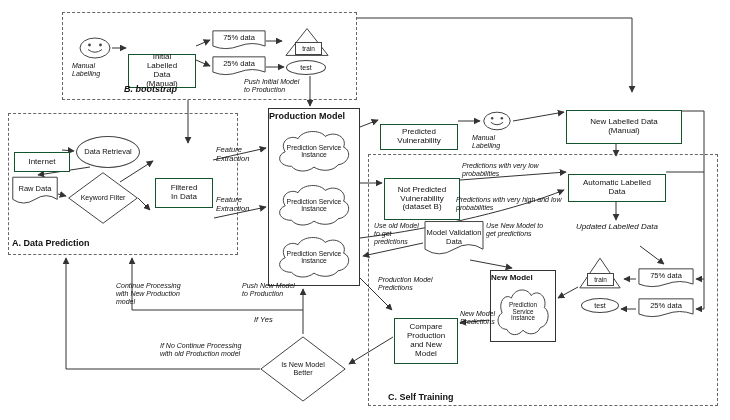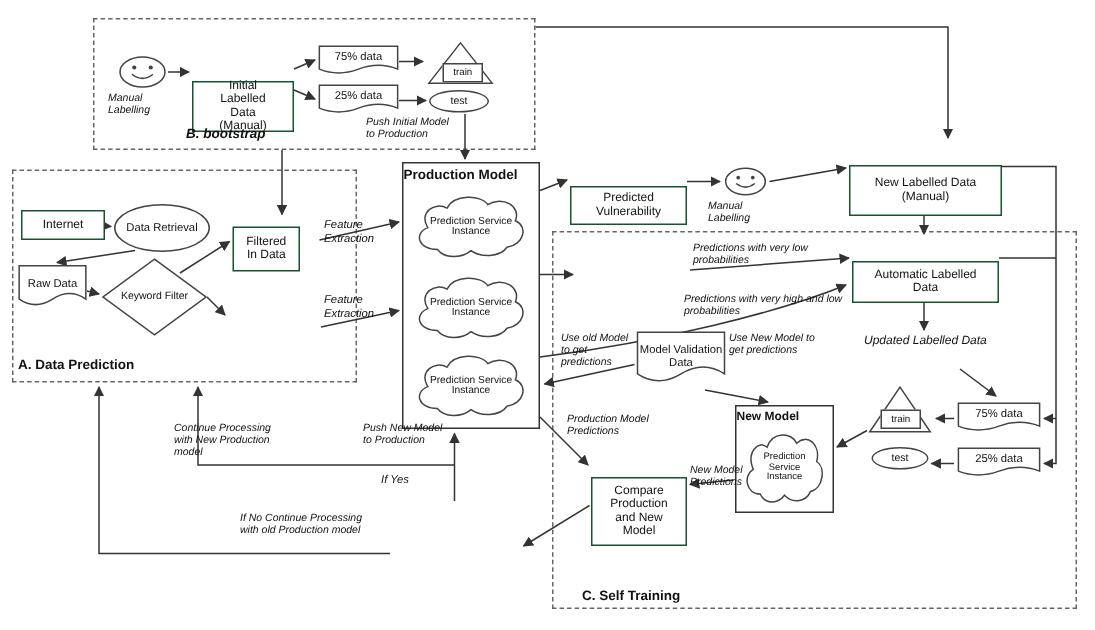--- a/index.html
+++ b/index.html
@@ -123,38 +123,38 @@
     <svg viewBox="0 0 48 32">
         <polygon points="24,2 46,30 2,30" fill="#fff" stroke="#444" vector-effect="non-scaling-stroke"></polygon>
       </svg>
     <div class="trainbox" style="left:11px;top:16px;width:25px;height:11px">train</div>
   </div>
   <div class="abs ellipse t7" style="left:286px;top:60px;width:40px;height:15px">test</div>
 
   <div class="abs lbl italic t7" style="left:244px;top:78px;width:60px">Push Initial Model to Production</div>
   <div class="abs sect-label italic" style="left:124px;top:84px">B. bootstrap</div>
 
-  <div class="abs box" style="left:14px;top:124px;width:56px;height:20px">Internet</div>
+  <div class="abs box" style="left:14px;top:136px;width:56px;height:20px">Internet</div>
   <div class="abs ellipse" style="left:76px;top:136px;width:64px;height:32px">Data Retrieval</div>
 
   <div class="abs shape doc" style="left:12px;top:176px;width:46px;height:32px">
     <svg viewBox="0 0 60 26" preserveAspectRatio="none">
         <path d="M1,1 L59,1 L59,19 Q45,13 30,19 Q15,25 1,19 Z" fill="#fff" stroke="#444" vector-effect="non-scaling-stroke"></path>
       </svg>
     <div class="txt">Raw Data</div>
   </div>
 
   <div class="abs shape" style="left:68px;top:172px;width:70px;height:52px">
     <svg viewBox="0 0 100 70" preserveAspectRatio="none">
         <polygon points="50,1 99,35 50,69 1,35" fill="#fff" stroke="#444" vector-effect="non-scaling-stroke"></polygon>
       </svg>
     <div class="txt" style="font-size:7px">Keyword Filter</div>
   </div>
 
-  <div class="abs box" style="left:155px;top:135px;width:45px;height:30px">Filtered In Data</div>
+  <div class="abs box" style="left:155px;top:162px;width:58px;height:30px">Filtered In Data</div>
   <div class="abs sect-label" style="left:12px;top:238px">A. Data Prediction</div>
 
   <div class="abs lbl italic" style="left:216px;top:146px;width:50px">Feature Extraction</div>
   <div class="abs lbl italic" style="left:216px;top:196px;width:50px">Feature Extraction</div>
 
   <div class="abs prod" style="left:268px;top:108px;width:92px;height:178px">
     <div class="prod-title">Production Model</div>
   </div>
   <div class="abs shape cloud" style="left:274px;top:128px;width:80px;height:46px">
     <svg viewBox="0 0 100 60" preserveAspectRatio="none">
@@ -180,22 +180,23 @@
   <div class="abs shape" style="left:482px;top:110px;width:30px;height:22px">
     <svg viewBox="0 0 34 24">
         <ellipse cx="17" cy="12" rx="15" ry="10" fill="#fff" stroke="#444" vector-effect="non-scaling-stroke"></ellipse>
         <circle cx="11.5" cy="9" r="1.4" fill="#444"></circle>
         <circle cx="22.5" cy="9" r="1.4" fill="#444"></circle>
         <path d="M10,13.5 Q17,19 24,13.5" fill="none" stroke="#444" vector-effect="non-scaling-stroke"></path>
       </svg>
   </div>
   <div class="abs lbl italic t7" style="left:472px;top:134px;width:52px">Manual Labelling</div>
 
-  <div class="abs box" style="left:566px;top:94px;width:102px;height:34px">New Labelled Data (Manual)</div>
-
+  <div class="abs box" style="left:566px;top:94px;width:116px;height:34px">New Labelled Data (Manual)</div>
+
+  <div class="abs box" style="left:384px;top:162px;width:76px;height:42px">Not Predicted Vulnerability (dataset B)</div>
   <div class="abs lbl italic t7" style="left:462px;top:162px;width:104px">Predictions with very low probabilities</div>
   <div class="abs box" style="left:568px;top:158px;width:98px;height:28px">Automatic Labelled Data</div>
   <div class="abs lbl italic t7" style="left:456px;top:196px;width:112px">Predictions with very high and low probabilities</div>
   <div class="abs lbl italic" style="left:576px;top:222px;width:88px;font-size:8px">Updated Labelled Data</div>
 
   <div class="abs shape doc" style="left:638px;top:268px;width:56px;height:22px">
     <svg viewBox="0 0 60 26" preserveAspectRatio="none">
         <path d="M1,1 L59,1 L59,19 Q45,13 30,19 Q15,25 1,19 Z" fill="#fff" stroke="#444" vector-effect="non-scaling-stroke"></path>
       </svg>
     <div class="txt">75% data</div>
@@ -231,20 +232,26 @@
         <path d="M1,1 L59,1 L59,19 Q45,13 30,19 Q15,25 1,19 Z" fill="#fff" stroke="#444" vector-effect="non-scaling-stroke"></path>
       </svg>
     <div class="txt">Model Validation Data</div>
   </div>
   <div class="abs lbl italic t7" style="left:486px;top:222px;width:58px">Use New Model to get predictions</div>
 
   <div class="abs lbl italic t7" style="left:378px;top:276px;width:64px">Production Model Predictions</div>
   <div class="abs box" style="left:394px;top:302px;width:64px;height:46px">Compare Production and New Model</div>
   <div class="abs lbl italic t7" style="left:460px;top:310px;width:52px">New Model Predictions</div>
 
+  <div class="abs shape" style="left:260px;top:336px;width:86px;height:66px">
+    <svg viewBox="0 0 100 70" preserveAspectRatio="none">
+        <polygon points="50,1 99,35 50,69 1,35" fill="#fff" stroke="#444" vector-effect="non-scaling-stroke"></polygon>
+      </svg>
+    <div class="txt" style="font-size:7.2px;padding:0 16px">Is New Model Better</div>
+  </div>
 
   <div class="abs lbl italic" style="left:254px;top:316px;width:36px">If Yes</div>
   <div class="abs lbl italic t7" style="left:242px;top:282px;width:60px">Push New Model to Production</div>
   <div class="abs lbl italic t7" style="left:116px;top:282px;width:78px">Continue Processing with New Production model</div>
   <div class="abs lbl italic t7" style="left:160px;top:342px;width:86px">If No Continue Processing with old Production model</div>
 
   <div class="abs sect-label" style="left:388px;top:392px">C. Self Training</div>
 
 </div>
 

